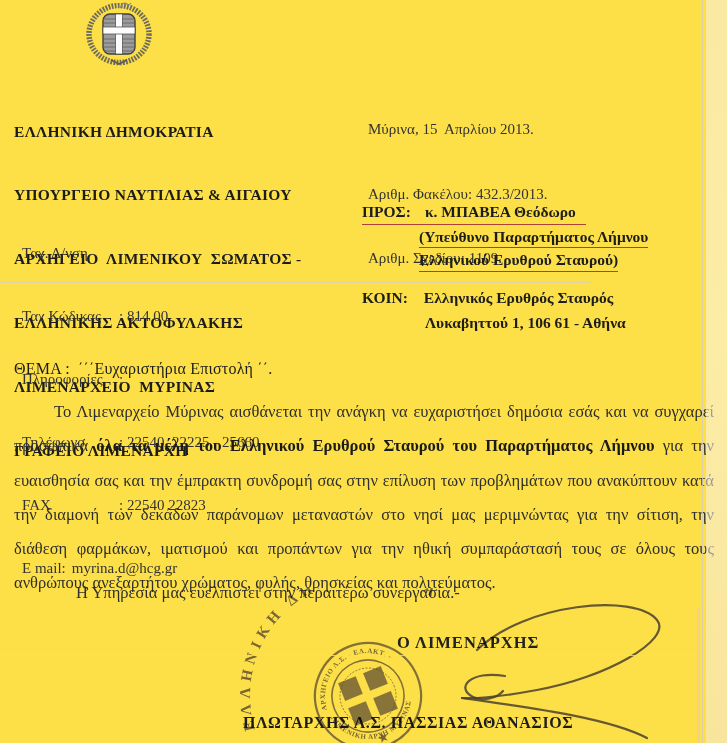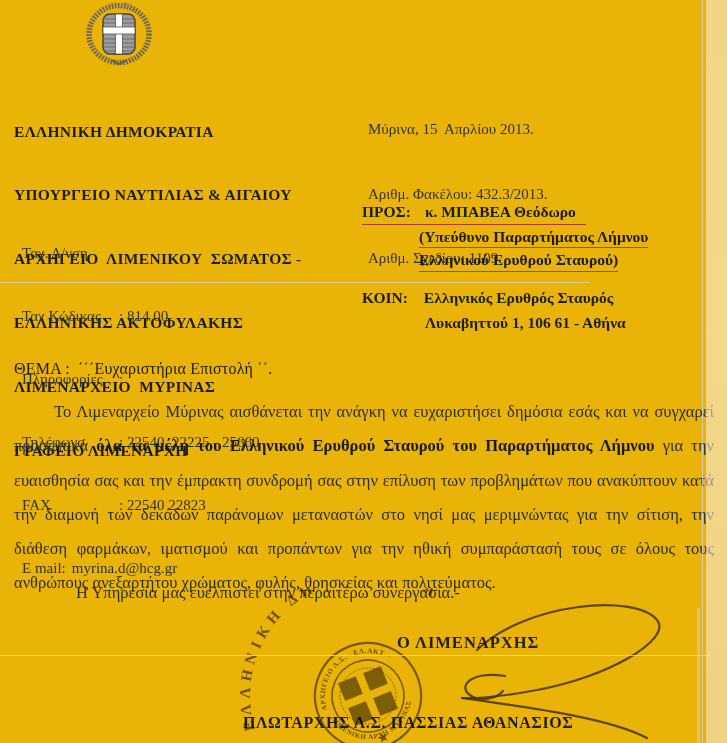--- a/index.html
+++ b/index.html
@@ -1,18 +1,18 @@
 <!DOCTYPE html>
 <html style="--underline-red: #ad4038; --stamp-blue: #5b55b4; --signature-blue: #4b49a8;"><head>
 <meta charset="utf-8">
 <style>
   html,body{margin:0;padding:0;background:#ffffff;}
   .page{
     position:relative;width:727px;height:743px;overflow:hidden;
-    background:#eab308;color:#2b2b2b;
+    background:#fde047;color:#2b2b2b;
     font-family:"Liberation Serif","DejaVu Serif",serif;
   }
   
   .emblem{position:absolute;left:84px;top:3px;}
   .pen-mark{position:absolute;left:119px;top:0px;}
   .letterhead{
     position:absolute;left:14px;top:78px;
     font-weight:bold;font-size:15.5px;line-height:21.3px;
     color:#1c1c1c;letter-spacing:.3px;white-space:pre-wrap;
   }

